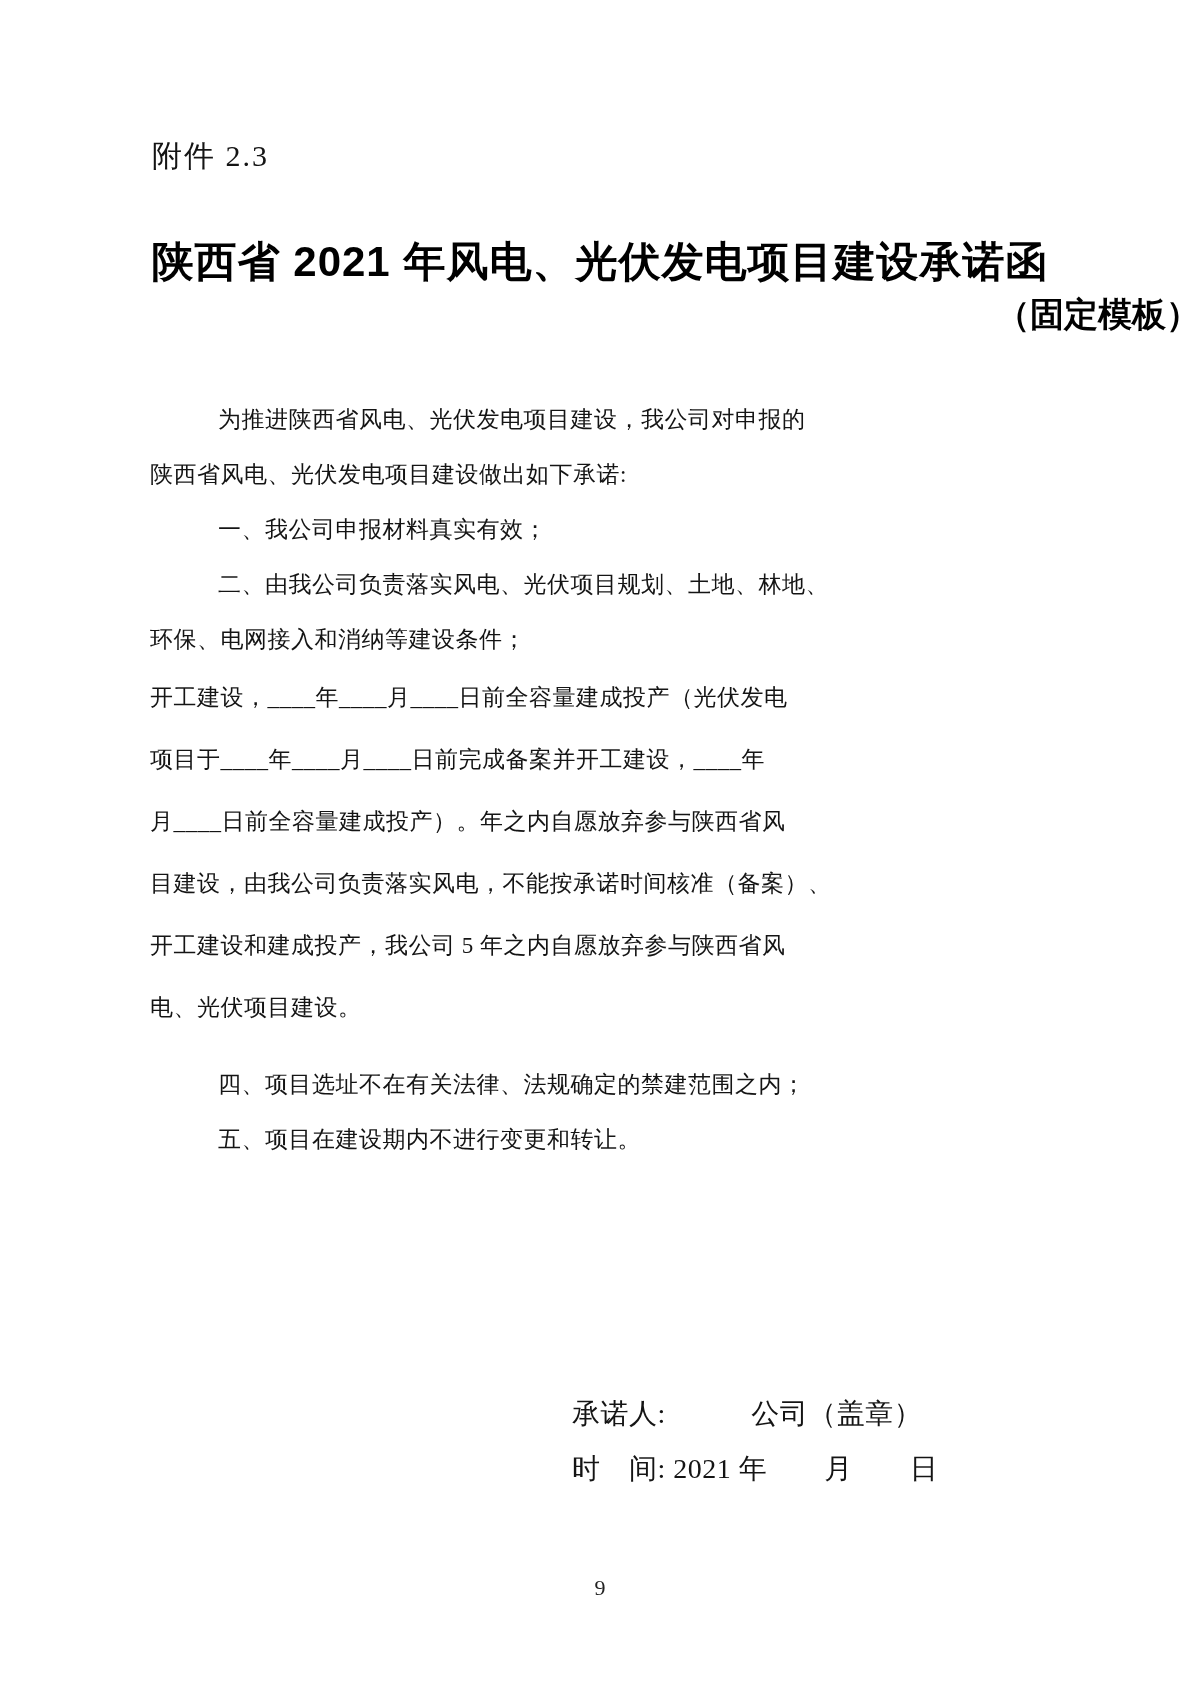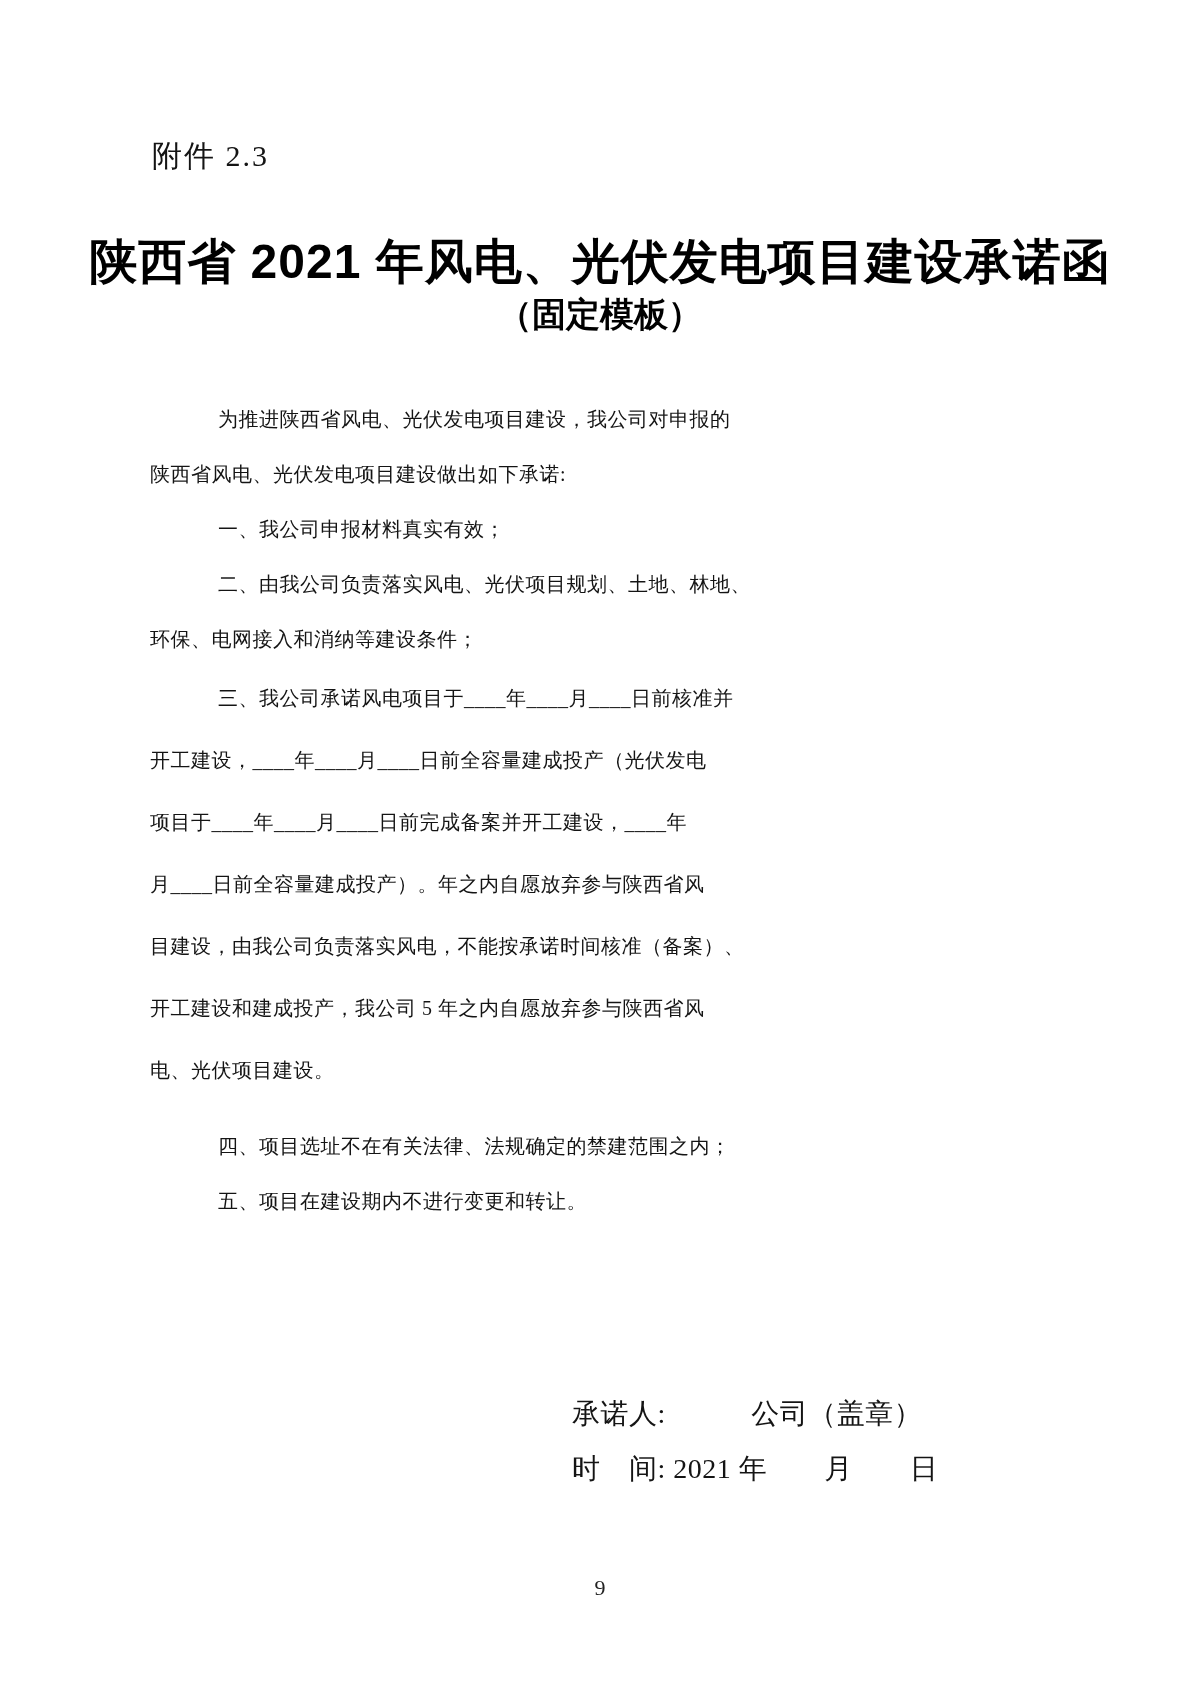--- a/index.html
+++ b/index.html
@@ -22,43 +22,43 @@
     letter-spacing: 2px;
   }
   .doc-title {
     position: absolute;
     left: 0; right: 0;
     top: 238px;
     margin: 0;
     text-align: center;
     font-family: "Liberation Sans", "DejaVu Sans", sans-serif;
     font-weight: 700;
-    font-size: 48px;
+    font-size: 42px;
     line-height: 48px;
     letter-spacing: 1px;
     color: #000000;
   }
   .doc-subtitle {
     position: absolute;
     left: 0; right: 0;
     top: 292px;
     margin: 0;
-    text-align: center;
+    text-align: right;
     font-family: "Liberation Sans", "DejaVu Sans", sans-serif;
     font-weight: 700;
     font-size: 34px;
     line-height: 44px;
     color: #000000;
   }
   .content {
     position: absolute;
     left: 150px;
     top: 392px;
     width: 912px;
-    font-size: 20px;
+    font-size: 23px;
     letter-spacing: 0.5px;
   }
   .line { line-height: 55px; white-space: nowrap; }
   .line.p3 { line-height: 62px; }
   .line.indent { text-indent: 68px; }
   .line.gap-top { margin-top: 18px; }
   .signature {
     position: absolute;
     left: 572px;
     top: 1386px;
@@ -86,21 +86,20 @@
   <div class="doc-title">陕西省 2021 年风电、光伏发电项目建设承诺函</div>
 
   <div class="doc-subtitle">（固定模板）</div>
 
   <div class="content">
     <div class="line indent">为推进陕西省风电、光伏发电项目建设，我公司对申报的</div>
     <div class="line">陕西省风电、光伏发电项目建设做出如下承诺:</div>
     <div class="line indent">一、我公司申报材料真实有效；</div>
     <div class="line indent">二、由我公司负责落实风电、光伏项目规划、土地、林地、</div>
     <div class="line">环保、电网接入和消纳等建设条件；</div>
-    <div class="line p3 indent">三、我公司承诺风电项目于____年____月____日前核准并</div>
     <div class="line p3">开工建设，____年____月____日前全容量建成投产（光伏发电</div>
     <div class="line p3">项目于____年____月____日前完成备案并开工建设，____年</div>
     <div class="line p3">月____日前全容量建成投产）。年之内自愿放弃参与陕西省风</div>
     <div class="line p3">目建设，由我公司负责落实风电，不能按承诺时间核准（备案）、</div>
     <div class="line p3">开工建设和建成投产，我公司 5 年之内自愿放弃参与陕西省风</div>
     <div class="line p3">电、光伏项目建设。</div>
     <div class="line indent gap-top">四、项目选址不在有关法律、法规确定的禁建范围之内；</div>
     <div class="line indent">五、项目在建设期内不进行变更和转让。</div>
   </div>
 

